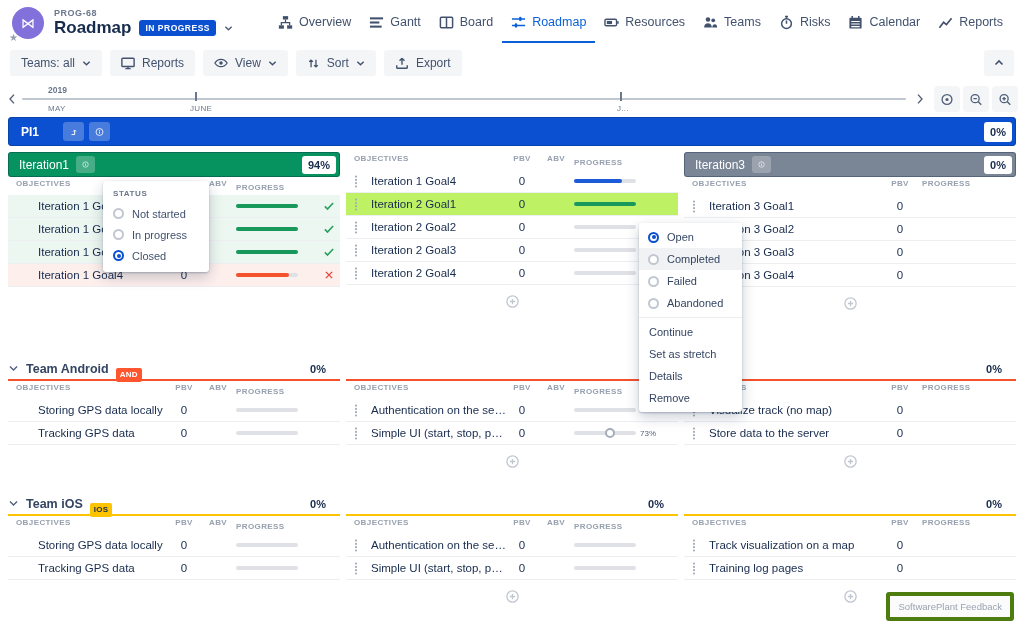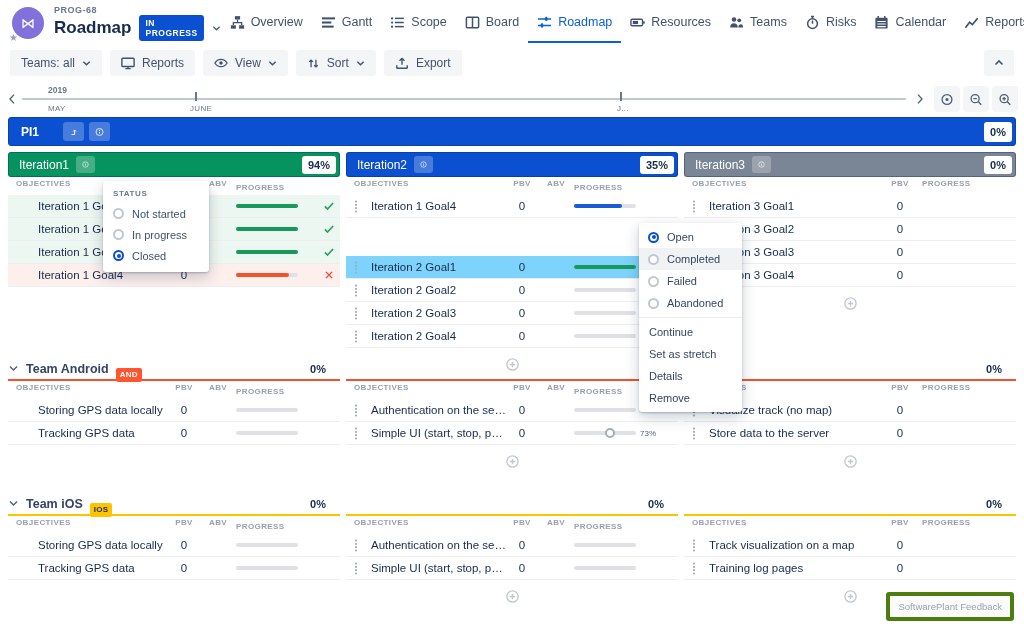--- a/index.html
+++ b/index.html
@@ -72,21 +72,21 @@
   .wh .rname { padding-left:11px; }
   .cp { width:32px; text-align:center; flex:0 0 auto; }
   .ca { width:36px; text-align:center; flex:0 0 auto; }
   .cg { width:82px; flex:0 0 auto; display:flex; align-items:center; gap:4px; }
   .cs { width:22px; flex:0 0 auto; display:flex; justify-content:center; }
   .cp-w { width:44px; text-align:center; flex:0 0 auto; }
   .cg-w { width:94px; flex:0 0 auto; }
 
   .bg-g { background:#EDF7F1; }
   .bg-r { background:#FDEFEC; }
-  .bg-sel { background:#7dd3fc;margin-top:38px; }
+  .bg-sel { background:#bef264; }
 
   .bar { width:62px; height:4px; background:#DFE1E6; border-radius:2px; position:relative; }
   .bar i { display:block; height:100%; border-radius:2px; }
   .f-green { background:#17995C; } .f-blue { background:#1B5BD6; } .f-red { background:#F4512C; }
   .knob { position:absolute; left:58%; top:50%; transform:translate(-50%,-50%); width:10px; height:10px; background:#fff; border:2px solid #A5ADBA; border-radius:50%; cursor:pointer; }
   .slabel { font-size:8px; font-style:normal; color:#505F79; }
 
   .plusrow { display:flex; justify-content:center; padding:9px 0; }
   .plusbtn { background:none; border:none; color:#C1C7D0; cursor:pointer; padding:0; }
 
@@ -155,33 +155,20 @@
     </div>
     <div class="nitem">
       <span>
           <svg width="15" height="15" viewBox="0 0 16 16" fill="currentColor">
             <rect x="1" y="2.5" width="14" height="2.2"></rect>
             <rect x="1" y="6.9" width="10" height="2.2"></rect>
             <rect x="1" y="11.3" width="12.5" height="2.2"></rect>
           </svg>
         </span>
       <span>Gantt</span>
-    </div>
-    <div class="nitem">
-      <span>
-          <svg width="15" height="15" viewBox="0 0 16 16" fill="currentColor">
-            <circle cx="2.2" cy="3.6" r="1.2"></circle>
-            <circle cx="2.2" cy="8" r="1.2"></circle>
-            <circle cx="2.2" cy="12.4" r="1.2"></circle>
-            <rect x="5.2" y="2.8" width="9.5" height="1.6"></rect>
-            <rect x="5.2" y="7.2" width="9.5" height="1.6"></rect>
-            <rect x="5.2" y="11.6" width="9.5" height="1.6"></rect>
-          </svg>
-        </span>
-      <span>Scope</span>
     </div>
     <div class="nitem">
       <span>
           <svg width="15" height="15" viewBox="0 0 16 16">
             <rect x="1.5" y="2.5" width="13" height="11" rx="1" fill="none" stroke="currentColor" stroke-width="1.6"></rect>
             <path d="M8 2.5v11" stroke="currentColor" stroke-width="1.6"></path>
           </svg>
         </span>
       <span>Board</span>
     </div>
@@ -441,31 +428,20 @@
         </span>
       <span class="cs">
           <svg width="10" height="10" viewBox="0 0 16 16">
             <path d="M3 3l10 10M13 3L3 13" stroke="#E5483C" stroke-width="2.2"></path>
           </svg>
         </span>
     </div>
   </div>
 
   <div class="col">
-    <div class="iter-head ih-blue">
-      <span class="iter-name">Iteration2</span>
-      <button class="ihd-info">
-          <svg width="11" height="11" viewBox="0 0 16 16">
-            <circle cx="8" cy="8" r="6.2" fill="none" stroke="currentColor" stroke-width="1.4"></circle>
-            <path d="M8 7.2v3.6" stroke="currentColor" stroke-width="1.6"></path>
-            <circle cx="8" cy="4.9" r="1" fill="currentColor"></circle>
-          </svg>
-        </button>
-      <span class="pct-chip">35%</span>
-    </div>
     <div class="thead">
       <span class="cn">OBJECTIVES</span>
       <span class="cp">PBV</span>
       <span class="ca">ABV</span>
       <span class="cg">PROGRESS</span>
       <span class="cs"></span>
     </div>
     <div class="trow">
       <span class="wh">
           <span class="grip">

